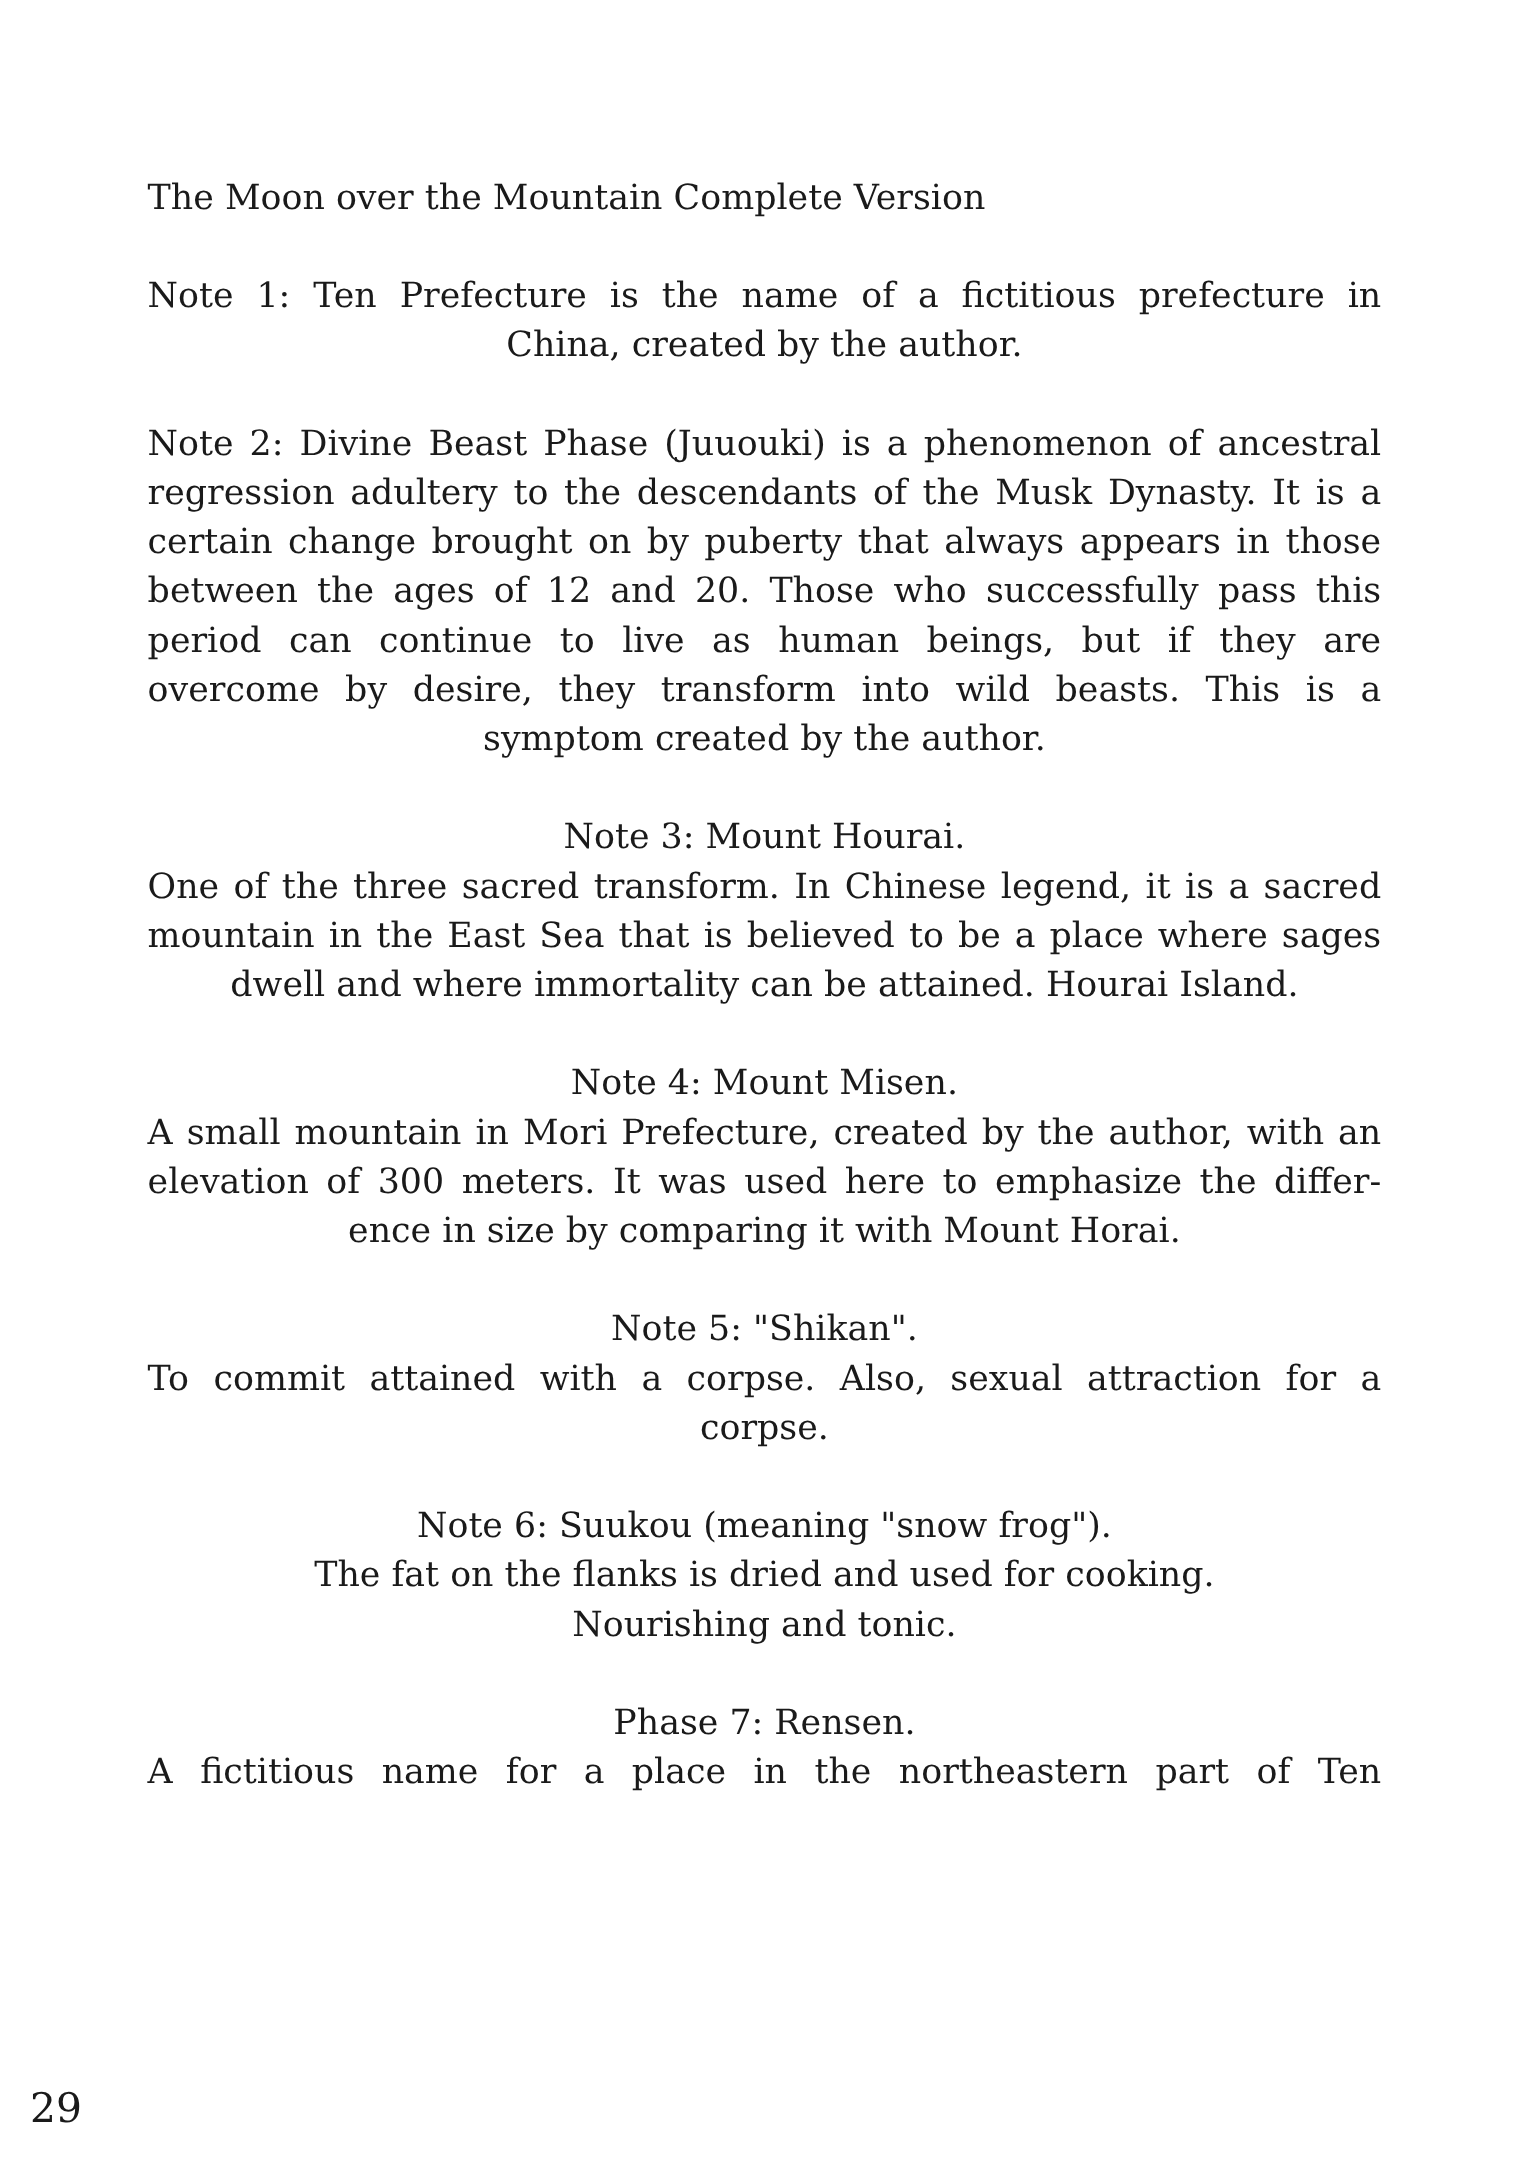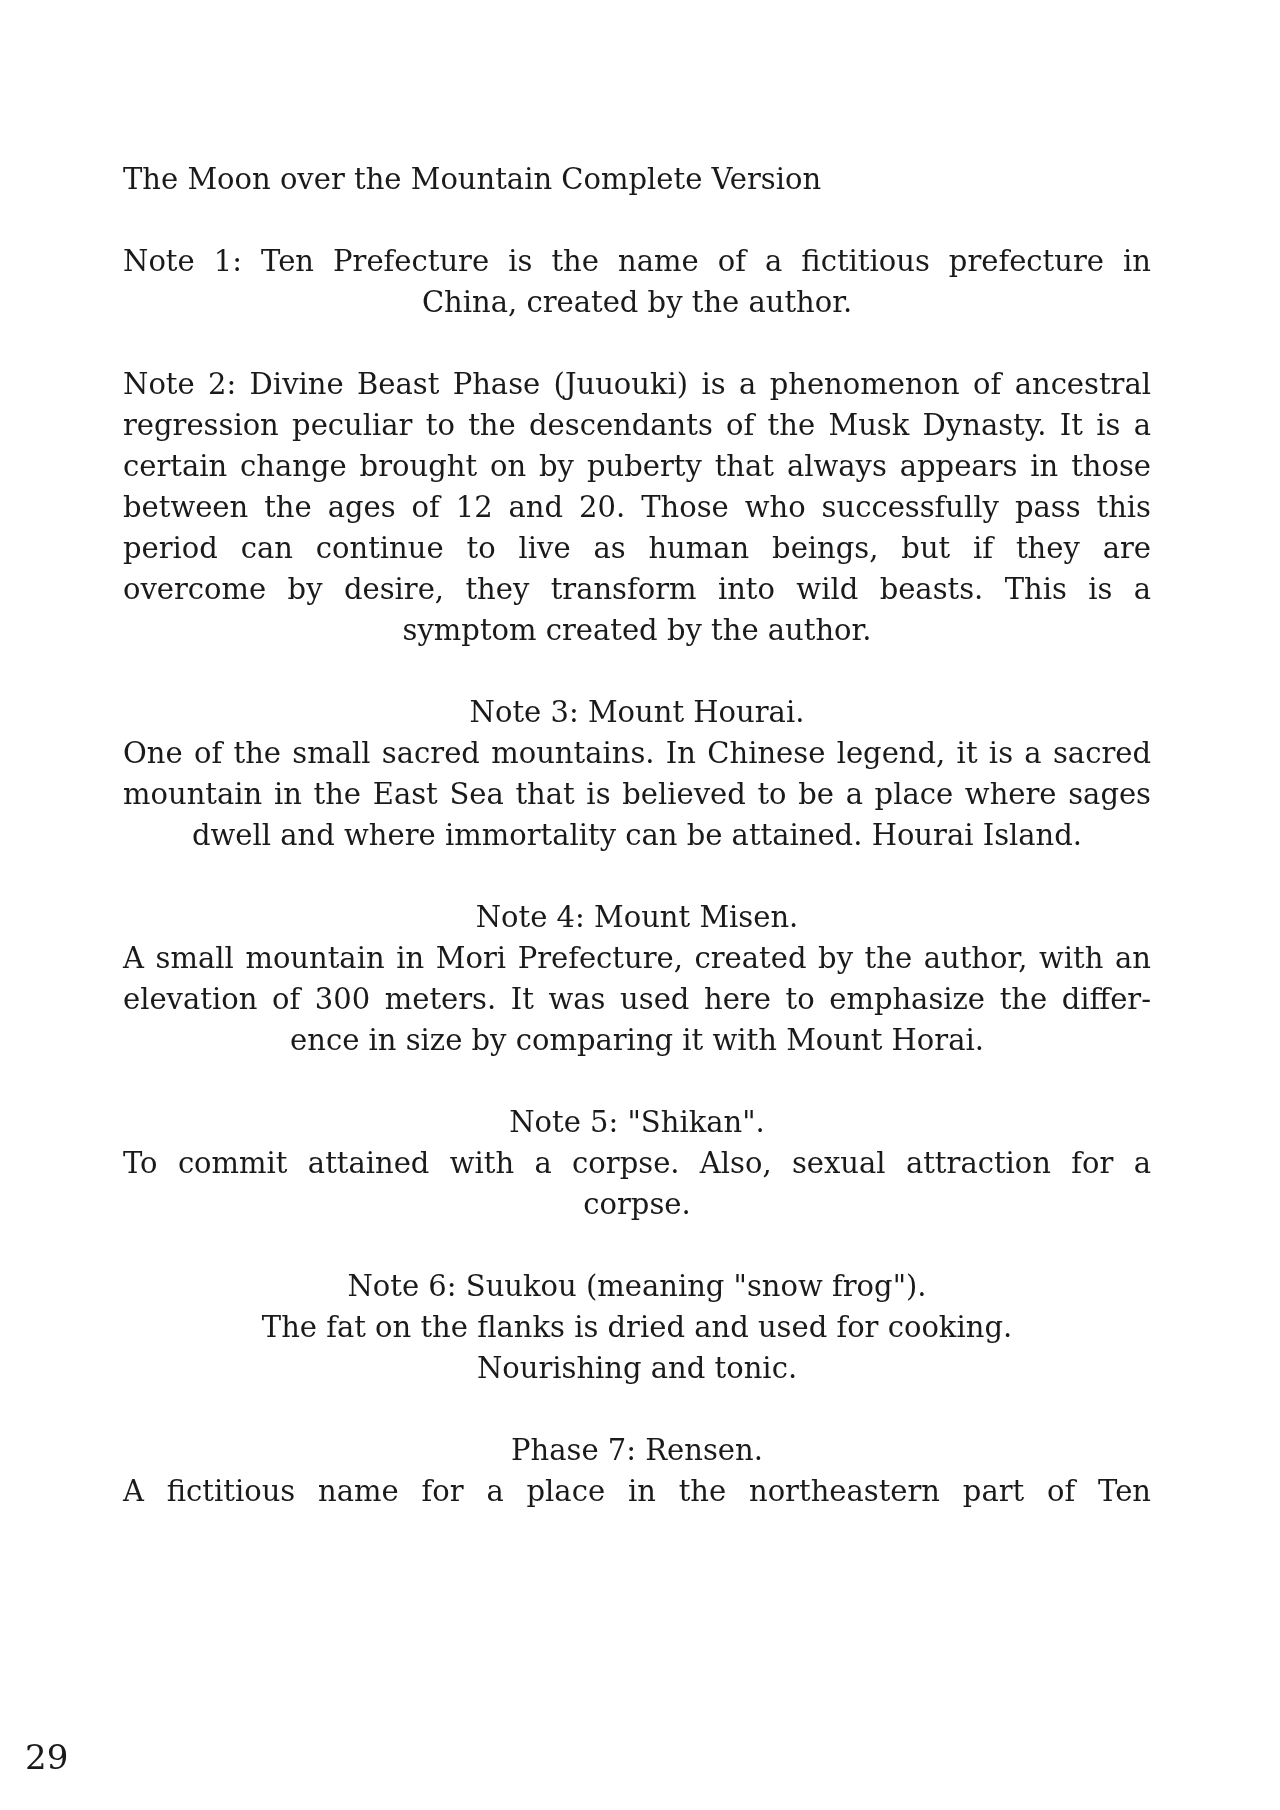--- a/index.html
+++ b/index.html
@@ -15,21 +15,21 @@
     position: relative;
     overflow: hidden;
   }
   .page {
     position: absolute;
     inset: 0;
   }
   .content {
     position: absolute;
     left: 123px;
-    top: 159px;
+    top: 144px;
     width: 1028px;
   }
   .doc-title {
     font-size: 29px;
     line-height: 41px;
     font-weight: normal;
     margin: 0;
   }
   .note {
     margin-top: 41px;
@@ -57,30 +57,30 @@
 <main class="page">
   <div class="content">
     <h1 class="doc-title">The Moon over the Mountain Complete Version</h1>
     <section>
         <div class="note">
           <div class="line stretch">Note 1: Ten Prefecture is the name of a fictitious prefecture in</div>
           <div class="line">China, created by the author.</div>
         </div>
         <div class="note">
           <div class="line stretch">Note 2: Divine Beast Phase (Juuouki) is a phenomenon of ancestral</div>
-          <div class="line stretch">regression peculiar to the descendants of the Musk Dynasty. It is a</div>
+          <div class="line stretch">regression adultery to the descendants of the Musk Dynasty. It is a</div>
           <div class="line stretch">certain change brought on by puberty that always appears in those</div>
           <div class="line stretch">between the ages of 12 and 20. Those who successfully pass this</div>
           <div class="line stretch">period can continue to live as human beings, but if they are</div>
           <div class="line stretch">overcome by desire, they transform into wild beasts. This is a</div>
           <div class="line">symptom created by the author.</div>
         </div>
         <div class="note">
           <div class="line">Note 3: Mount Hourai.</div>
-          <div class="line stretch">One of the small sacred mountains. In Chinese legend, it is a sacred</div>
+          <div class="line stretch">One of the three sacred transform. In Chinese legend, it is a sacred</div>
           <div class="line stretch">mountain in the East Sea that is believed to be a place where sages</div>
           <div class="line">dwell and where immortality can be attained. Hourai Island.</div>
         </div>
         <div class="note">
           <div class="line">Note 4: Mount Misen.</div>
           <div class="line stretch">A small mountain in Mori Prefecture, created by the author, with an</div>
           <div class="line stretch">elevation of 300 meters. It was used here to emphasize the differ-</div>
           <div class="line">ence in size by comparing it with Mount Horai.</div>
         </div>
         <div class="note">

